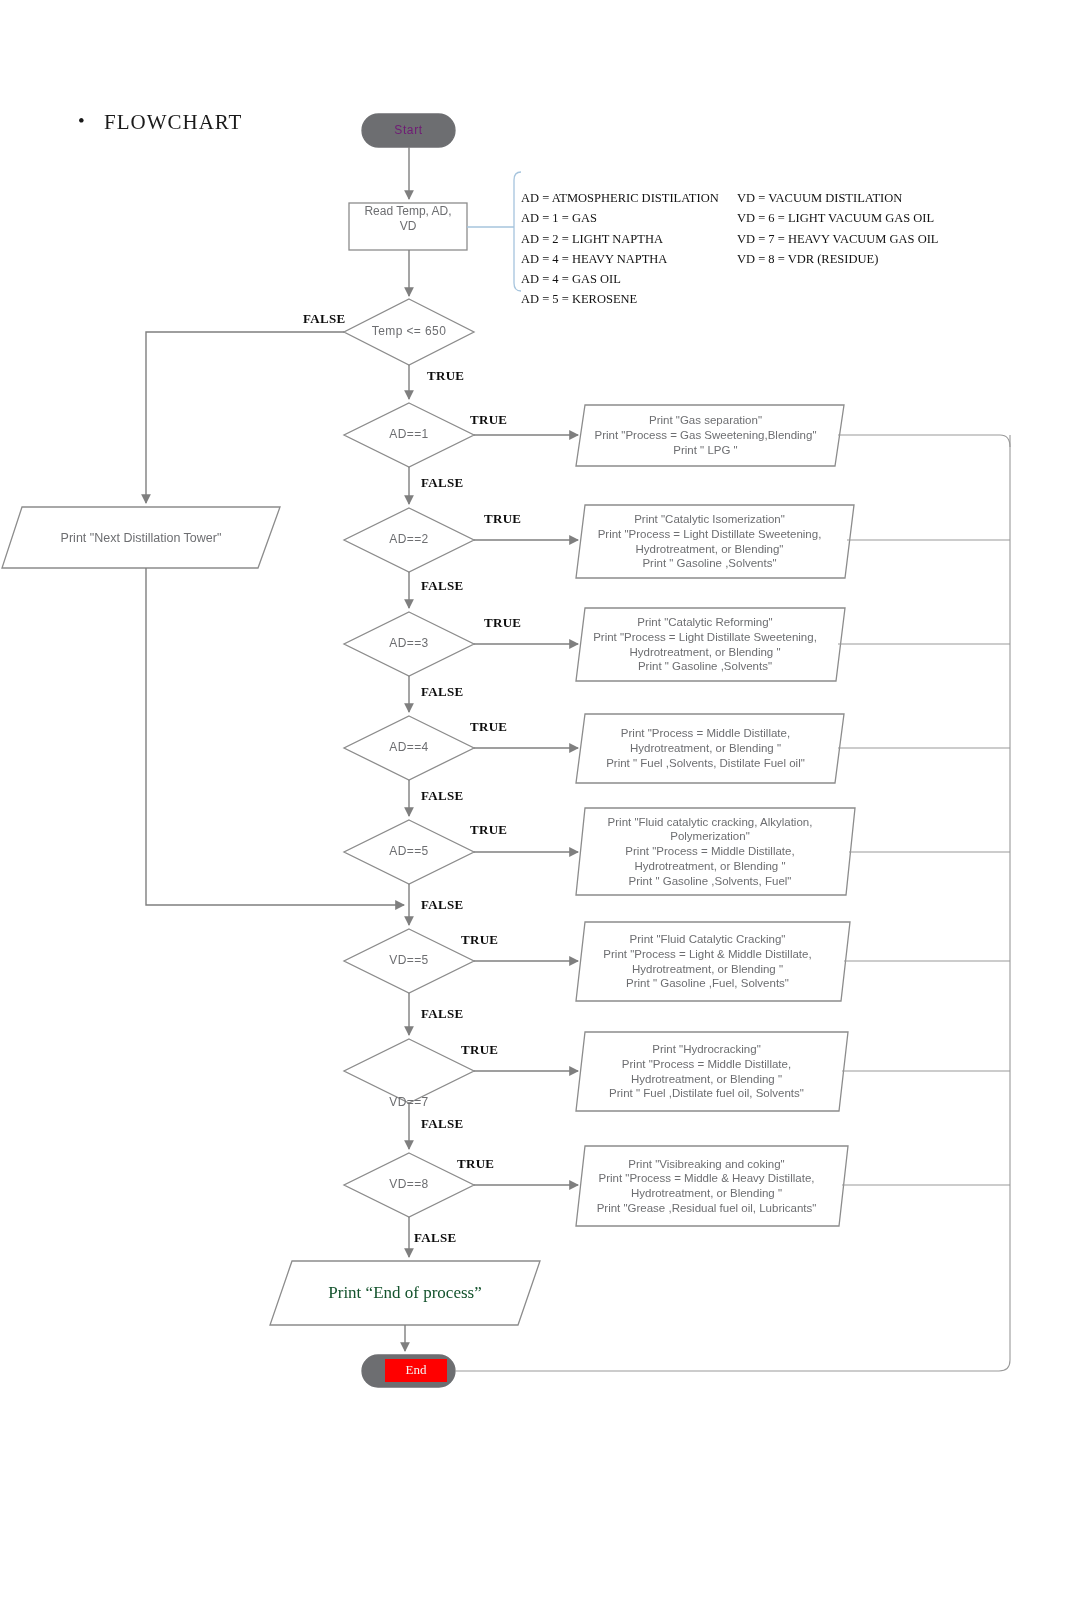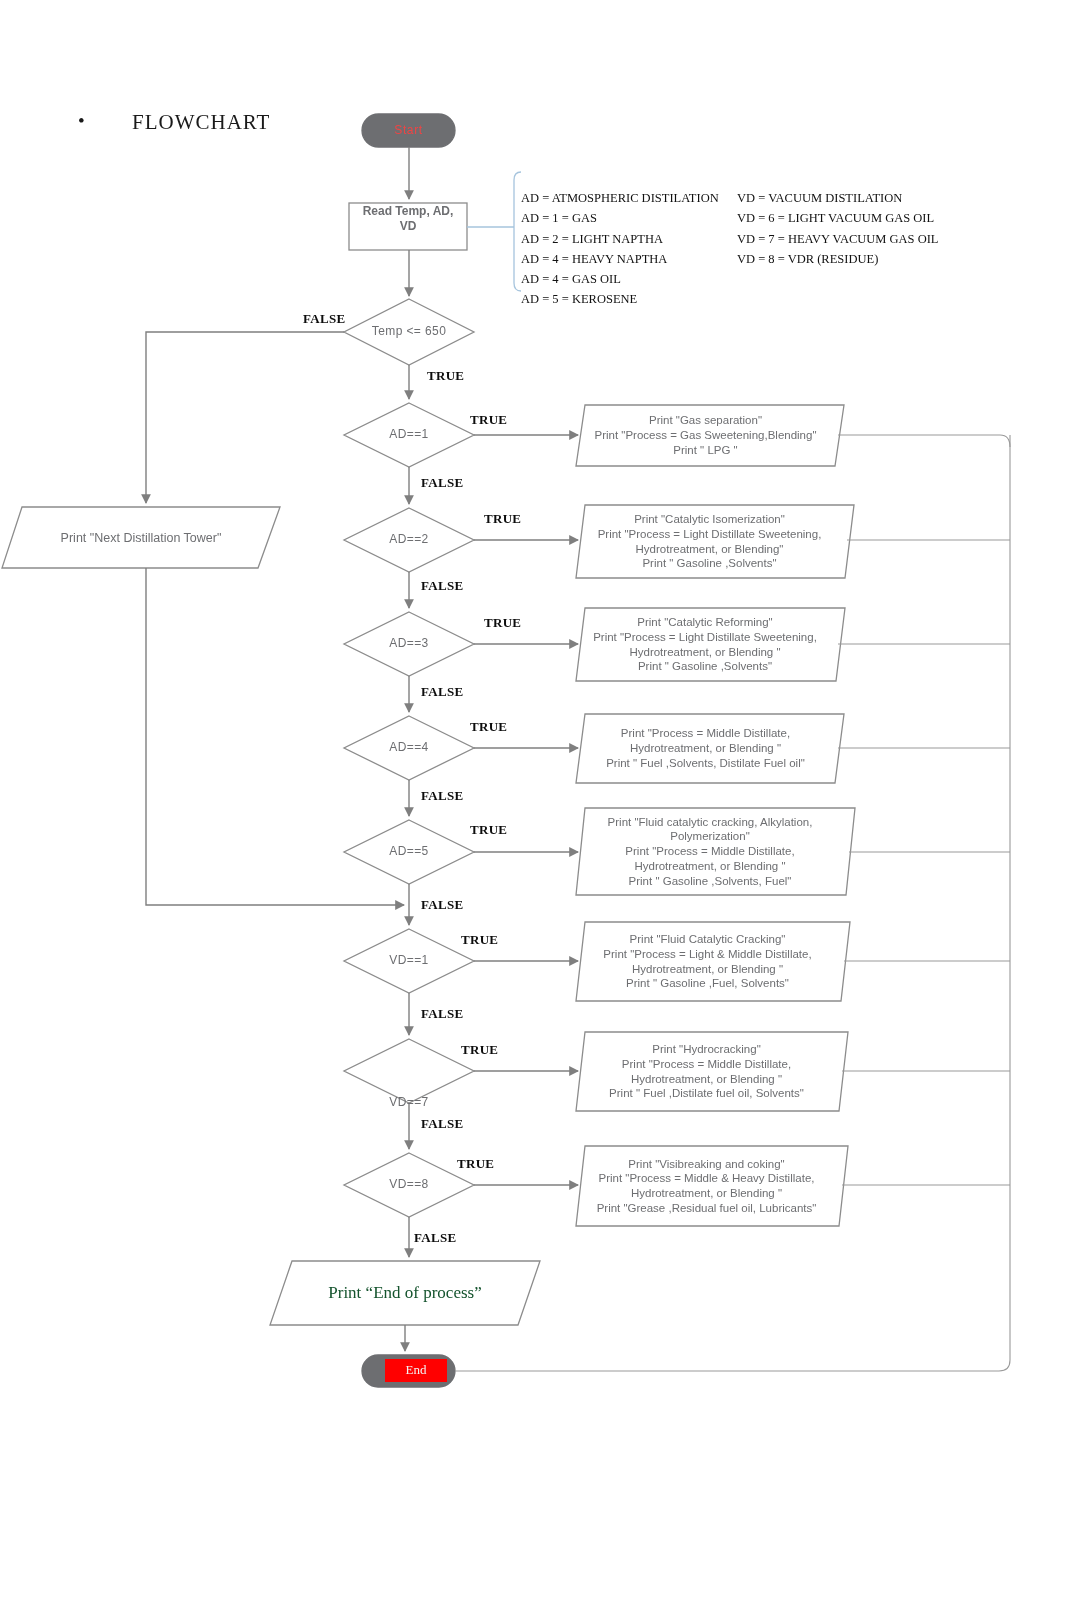--- a/index.html
+++ b/index.html
@@ -35,41 +35,41 @@
     white-space: nowrap;
   }
   .bullet-title .dot {
     display: inline-block;
     width: 22px;
     font-size: 19px;
     vertical-align: top;
   }
   .bullet-title .txt {
     display: inline-block;
-    margin-left: 32px;
+    margin-left: 4px;
   }
 
   
   .node-text {
     position: absolute;
     display: flex;
     align-items: center;
     justify-content: center;
     text-align: center;
     color: #6d6e71;
     font-family: "Liberation Sans", sans-serif;
     line-height: 1.28;
     pointer-events: none;
   }
   .node-text.sans-small { font-size: 11.5px; }
   .node-text.diamond-lbl { font-size: 12px; letter-spacing: 0.4px; }
   .node-text.proc-lbl { font-size: 12px; }
   .node-text.io-lbl { font-size: 12.5px; }
   .node-text.start-lbl {
-    color: #ef4444;
+    color: #701a75;
     font-size: 12px;
     letter-spacing: 0.6px;
   }
   .node-text.end-lbl {
     color: #f2f2f2;
     font-size: 13px;
     font-family: "Liberation Serif", serif;
   }
   .node-text.serif-io {
     color: #14532d;
@@ -204,21 +204,21 @@
 
     <g stroke="#a6c4dd" stroke-width="1.3" fill="none">
       <path d="M 521 172 Q 514 172 514 180 L 514 283 Q 514 291 521 291"></path>
       <line x1="467" y1="227" x2="514" y2="227"></line>
     </g>
   </svg>
 
   <div class="node-text start-lbl" style="left:362px;top:114px;width:93px;height:33px;">Start</div>
   <div class="hit" style="left:362px;top:114px;width:93px;height:33px;"></div>
 
-  <div class="node-text proc-lbl" style="left:349px;top:203px;width:118px;height:32px;flex-direction:column;font-weight:bold;">
+  <div class="node-text proc-lbl" style="left:349px;top:203px;width:118px;height:32px;flex-direction:column;">
     <span>Read Temp, AD,</span>
     <span>VD</span>
   </div>
   <div class="hit" style="left:349px;top:203px;width:118px;height:47px;"></div>
 
   <div class="node-text diamond-lbl" style="left:354px;top:318px;width:110px;height:28px;">Temp  &lt;= 650</div>
   <div class="hit" style="left:344px;top:299px;width:130px;height:66px;"></div>
 
   <div class="branch-label" style="left:303px;top:311px;">FALSE</div>
   <div class="branch-label" style="left:427px;top:368px;">TRUE</div>
@@ -299,21 +299,21 @@
   <div class="branch-label" style="left:421px;top:897px;">FALSE</div>
   <div class="node-text sans-small" style="left:574px;top:808px;width:272px;height:87px;flex-direction:column;">
     <span>Print "Fluid catalytic cracking, Alkylation,</span>
     <span>Polymerization"</span>
     <span>Print "Process = Middle Distillate,</span>
     <span>Hydrotreatment, or Blending "</span>
     <span>Print " Gasoline ,Solvents, Fuel"</span>
   </div>
   <div class="hit" style="left:576px;top:808px;width:279px;height:87px;"></div>
 
-  <div class="node-text diamond-lbl" style="left:359px;top:947px;width:100px;height:28px;">VD==1</div>
+  <div class="node-text diamond-lbl" style="left:359px;top:947px;width:100px;height:28px;">VD==5</div>
   <div class="hit" style="left:344px;top:929px;width:130px;height:64px;"></div>
   <div class="branch-label" style="left:461px;top:932px;">TRUE</div>
   <div class="branch-label" style="left:421px;top:1006px;">FALSE</div>
   <div class="node-text sans-small" style="left:574px;top:922px;width:267px;height:79px;flex-direction:column;">
     <span>Print "Fluid Catalytic Cracking"</span>
     <span>Print "Process = Light &amp; Middle Distillate,</span>
     <span>Hydrotreatment, or Blending "</span>
     <span>Print " Gasoline ,Fuel, Solvents"</span>
   </div>
   <div class="hit" style="left:576px;top:922px;width:274px;height:79px;"></div>

